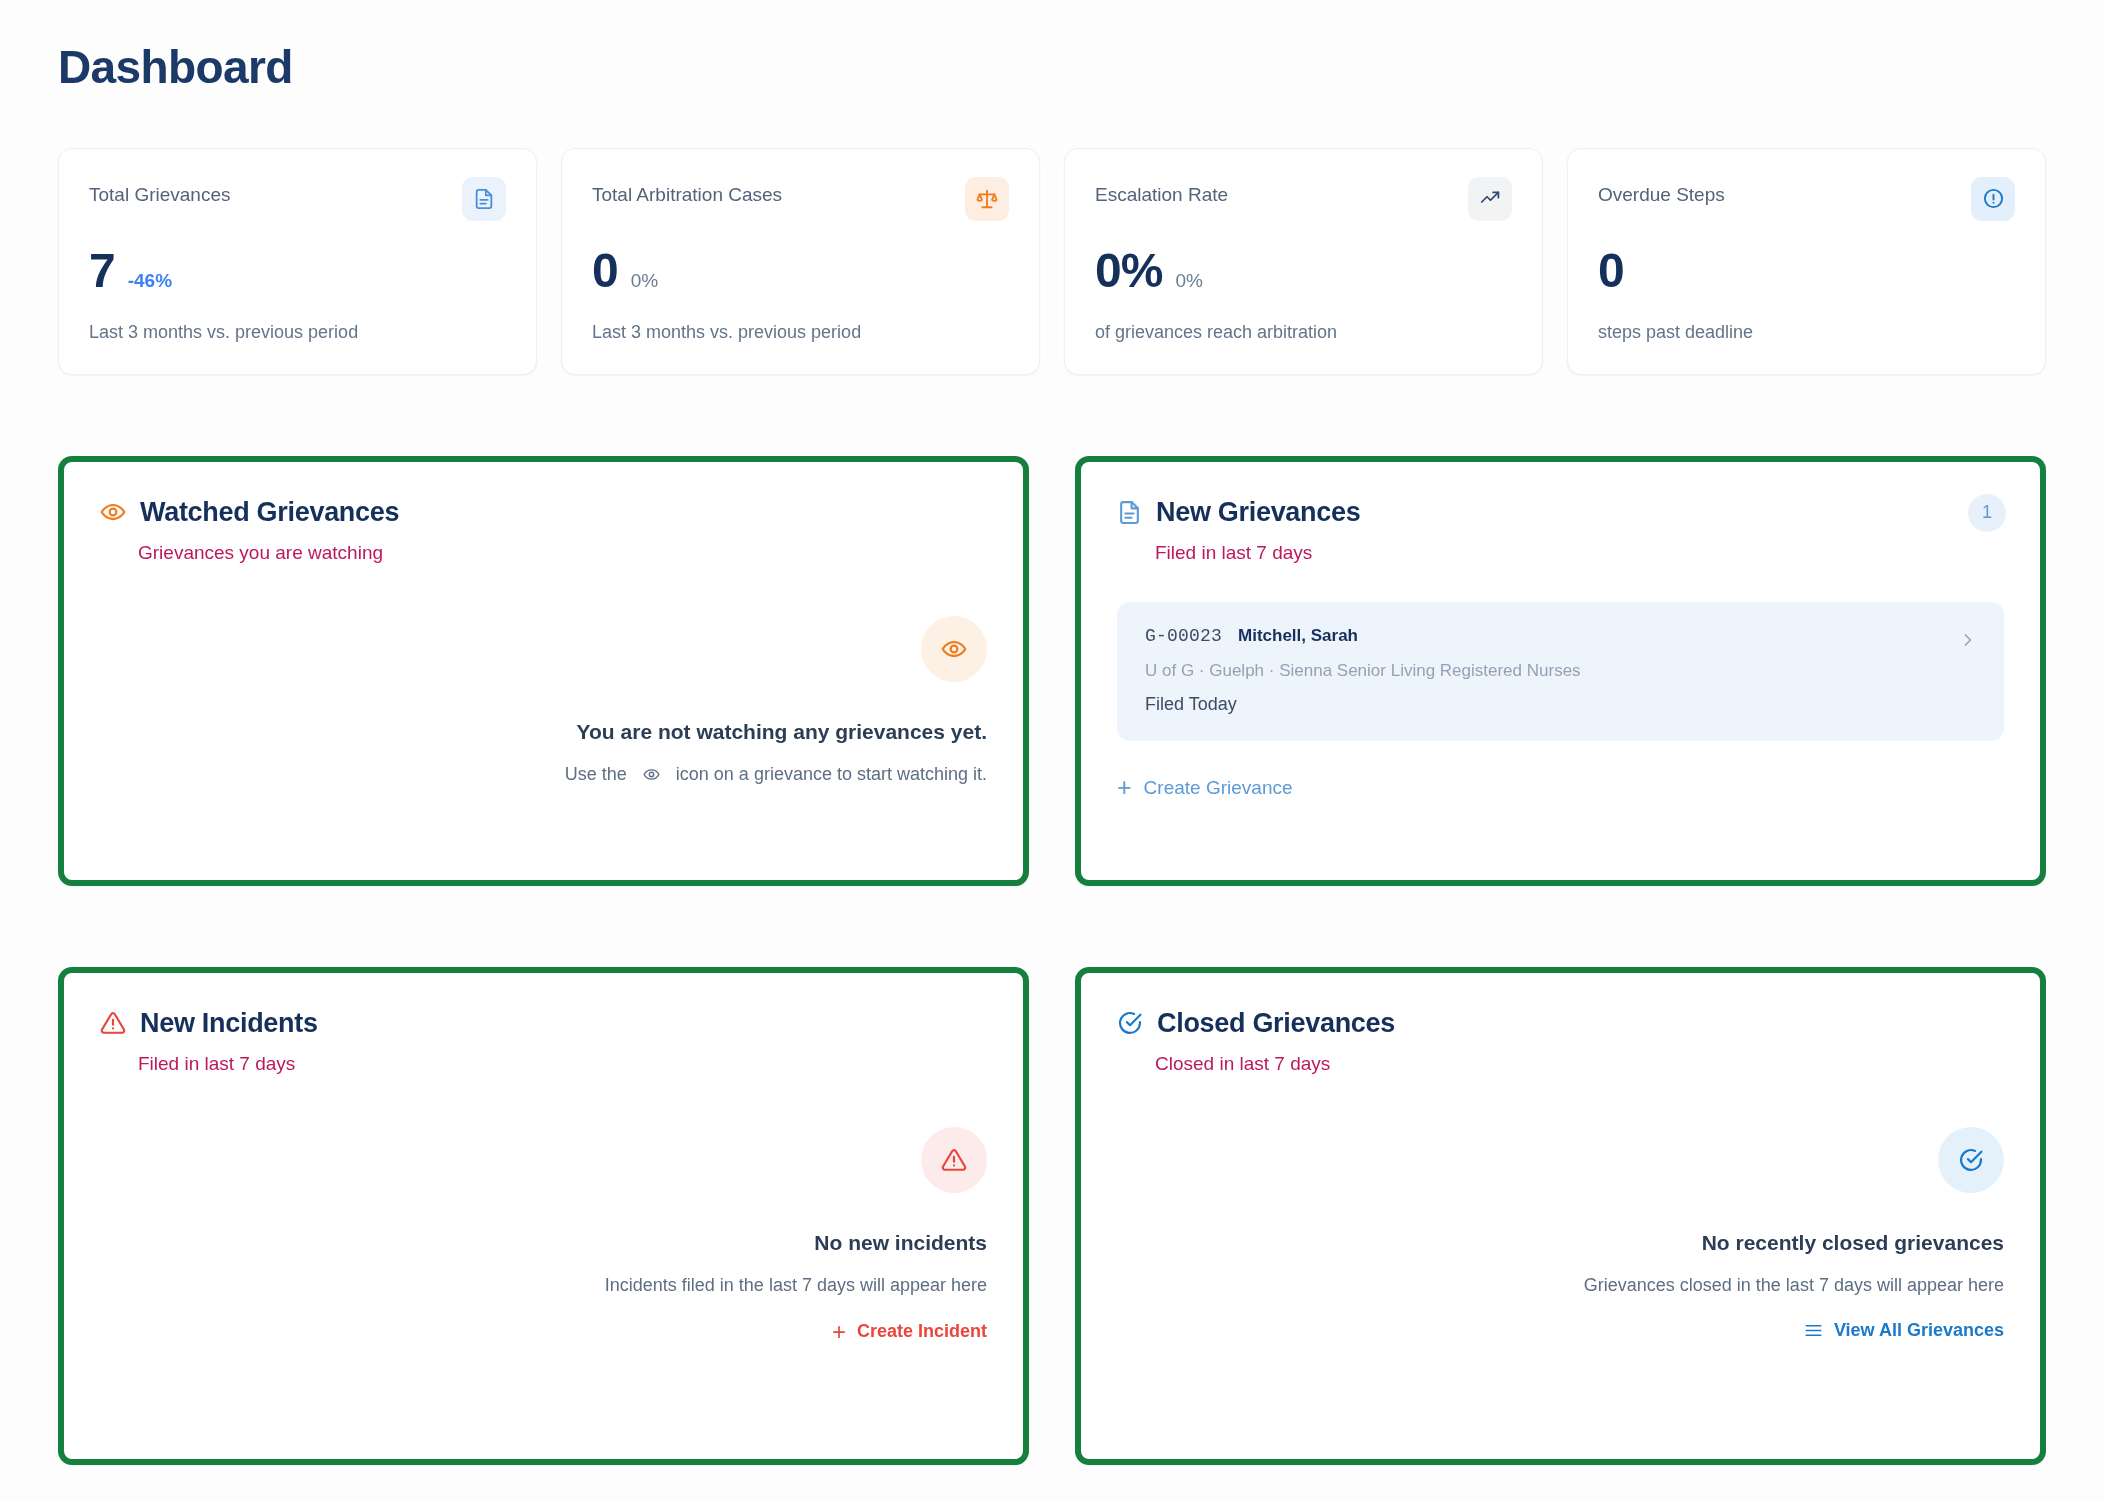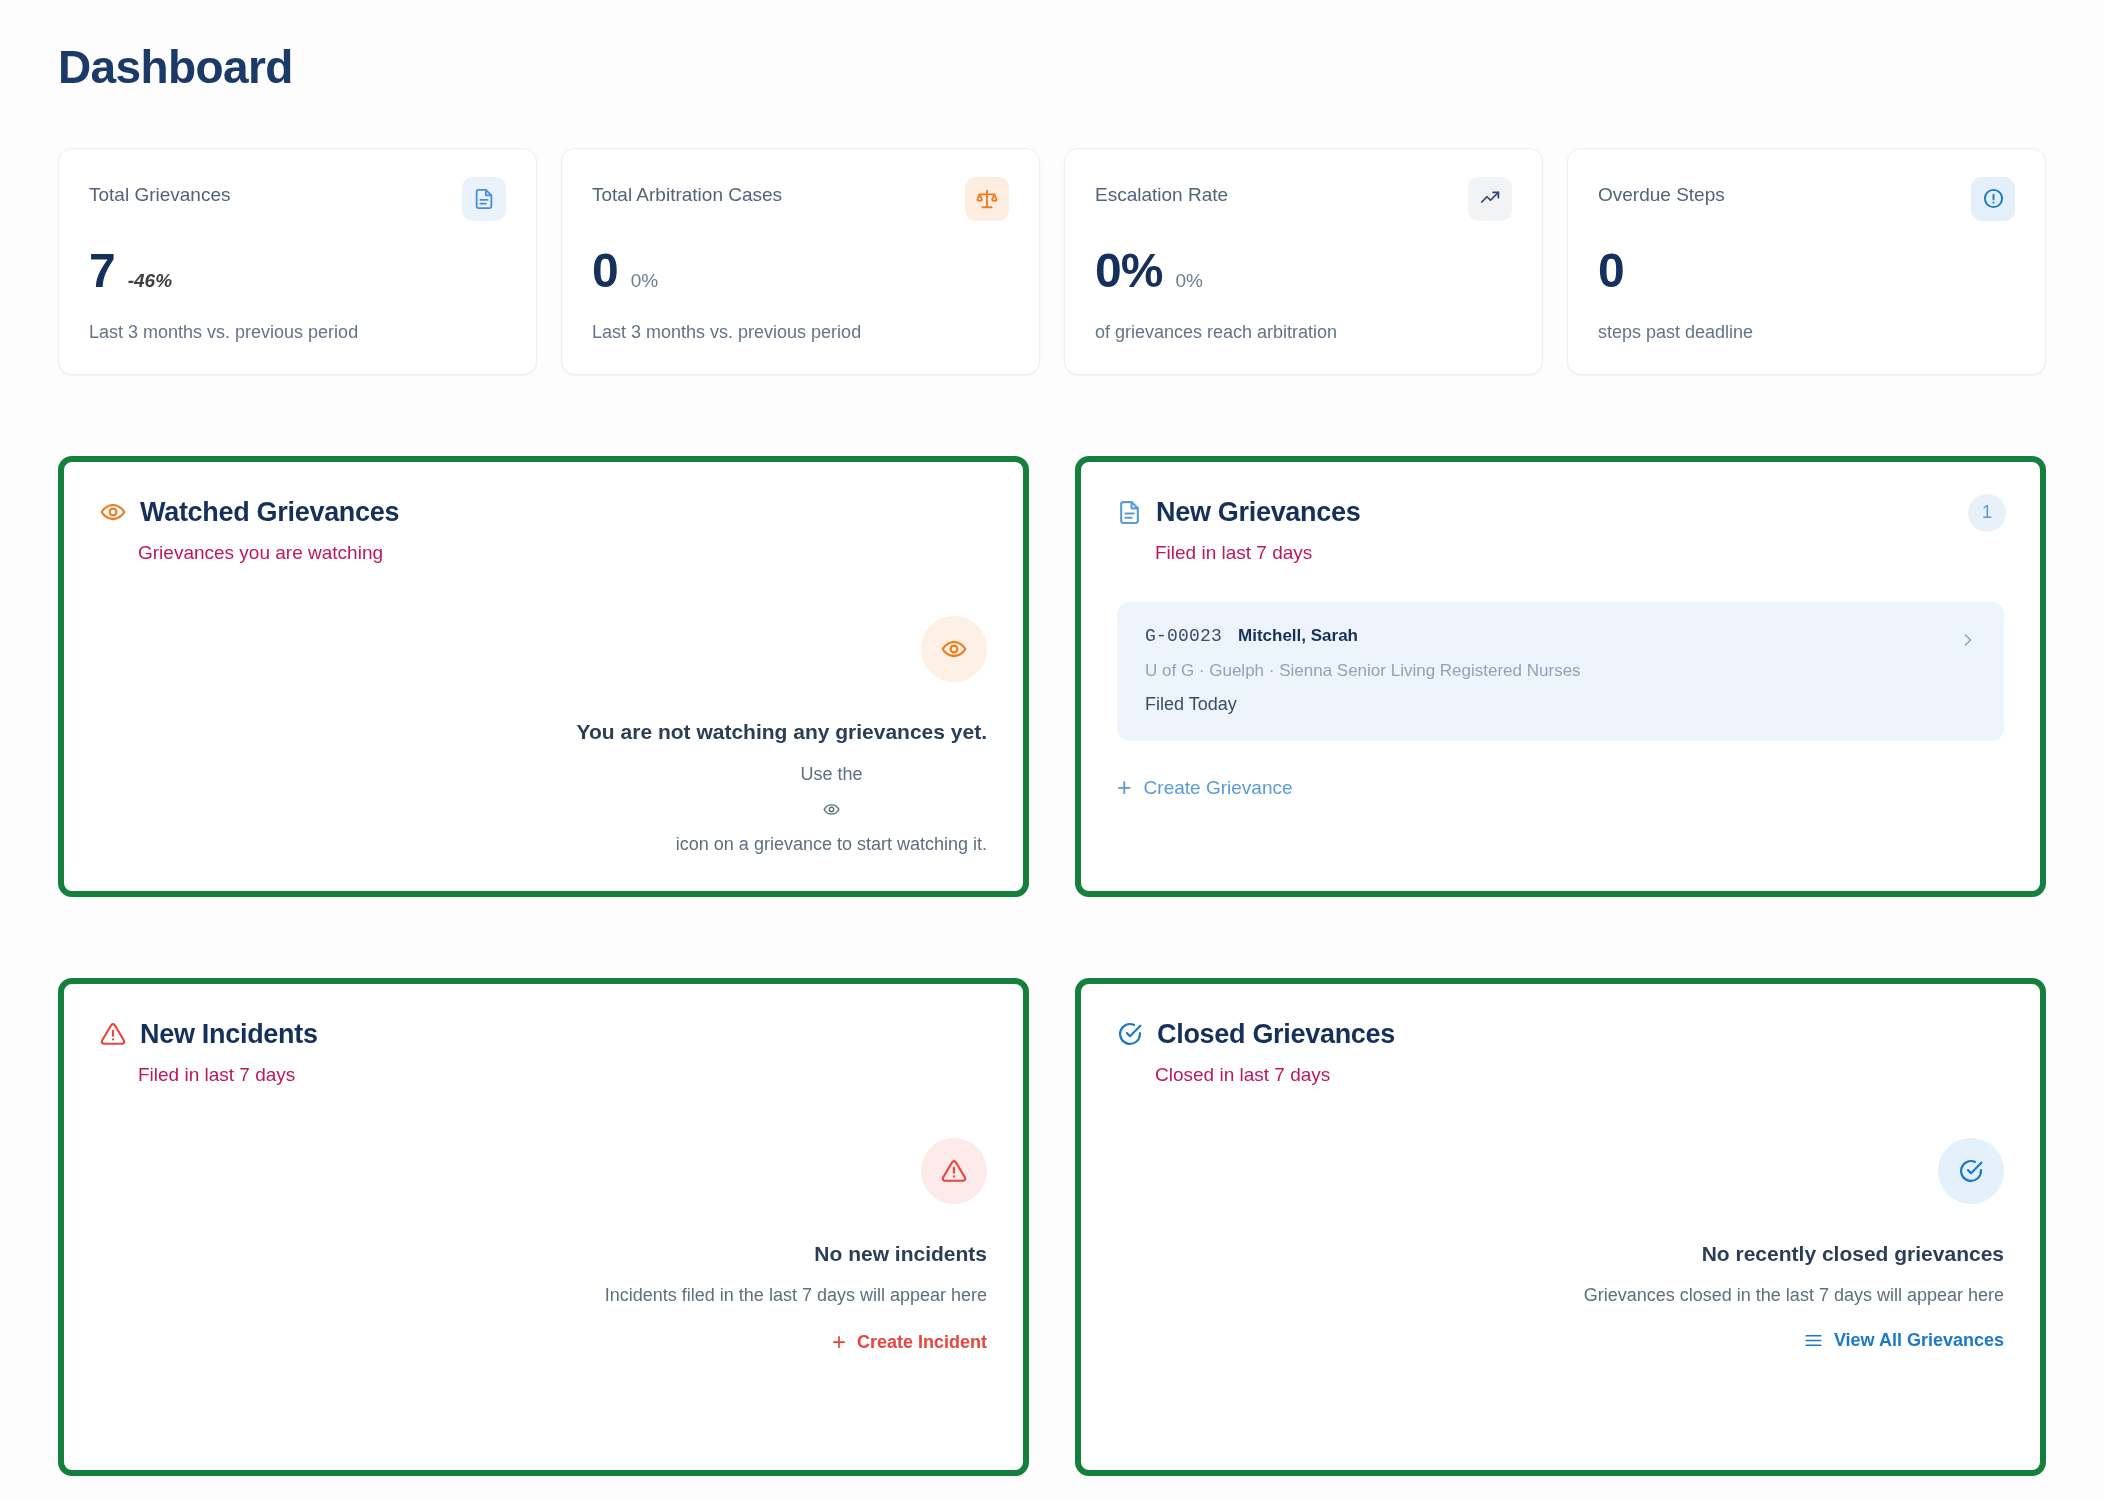--- a/index.html
+++ b/index.html
@@ -82,21 +82,21 @@
     font-size: 48px;
     font-weight: 700;
     color: #16305c;
     letter-spacing: -1px;
     line-height: 1;
   }
   .stat-delta {
     font-size: 19px;
     font-weight: 700;
   }
-  .delta-blue { color: #404040; font-style: italic; }
+  .delta-blue { color: #3b82f6; }
   .delta-muted { color: #6b7c92; font-weight: 400; }
   .stat-sub {
     margin-top: 26px;
     font-size: 18px;
     color: #63748b;
     line-height: 1.3;
   }
 
   
   .panel-row {
@@ -182,21 +182,20 @@
   }
   .empty-desc {
     font-size: 18px;
     color: #5e6e83;
     margin-top: 18px;
     display: flex;
     align-items: center;
     gap: 16px;
     justify-content: center;
     flex-wrap: wrap;
-    flex-direction: column;
   }
   .empty-desc .inline-eye { display: inline-flex; vertical-align: middle; }
 
   .empty-action {
     margin-top: 24px;
     display: inline-flex;
     align-items: center;
     gap: 11px;
     font-size: 18px;
     font-weight: 700;

